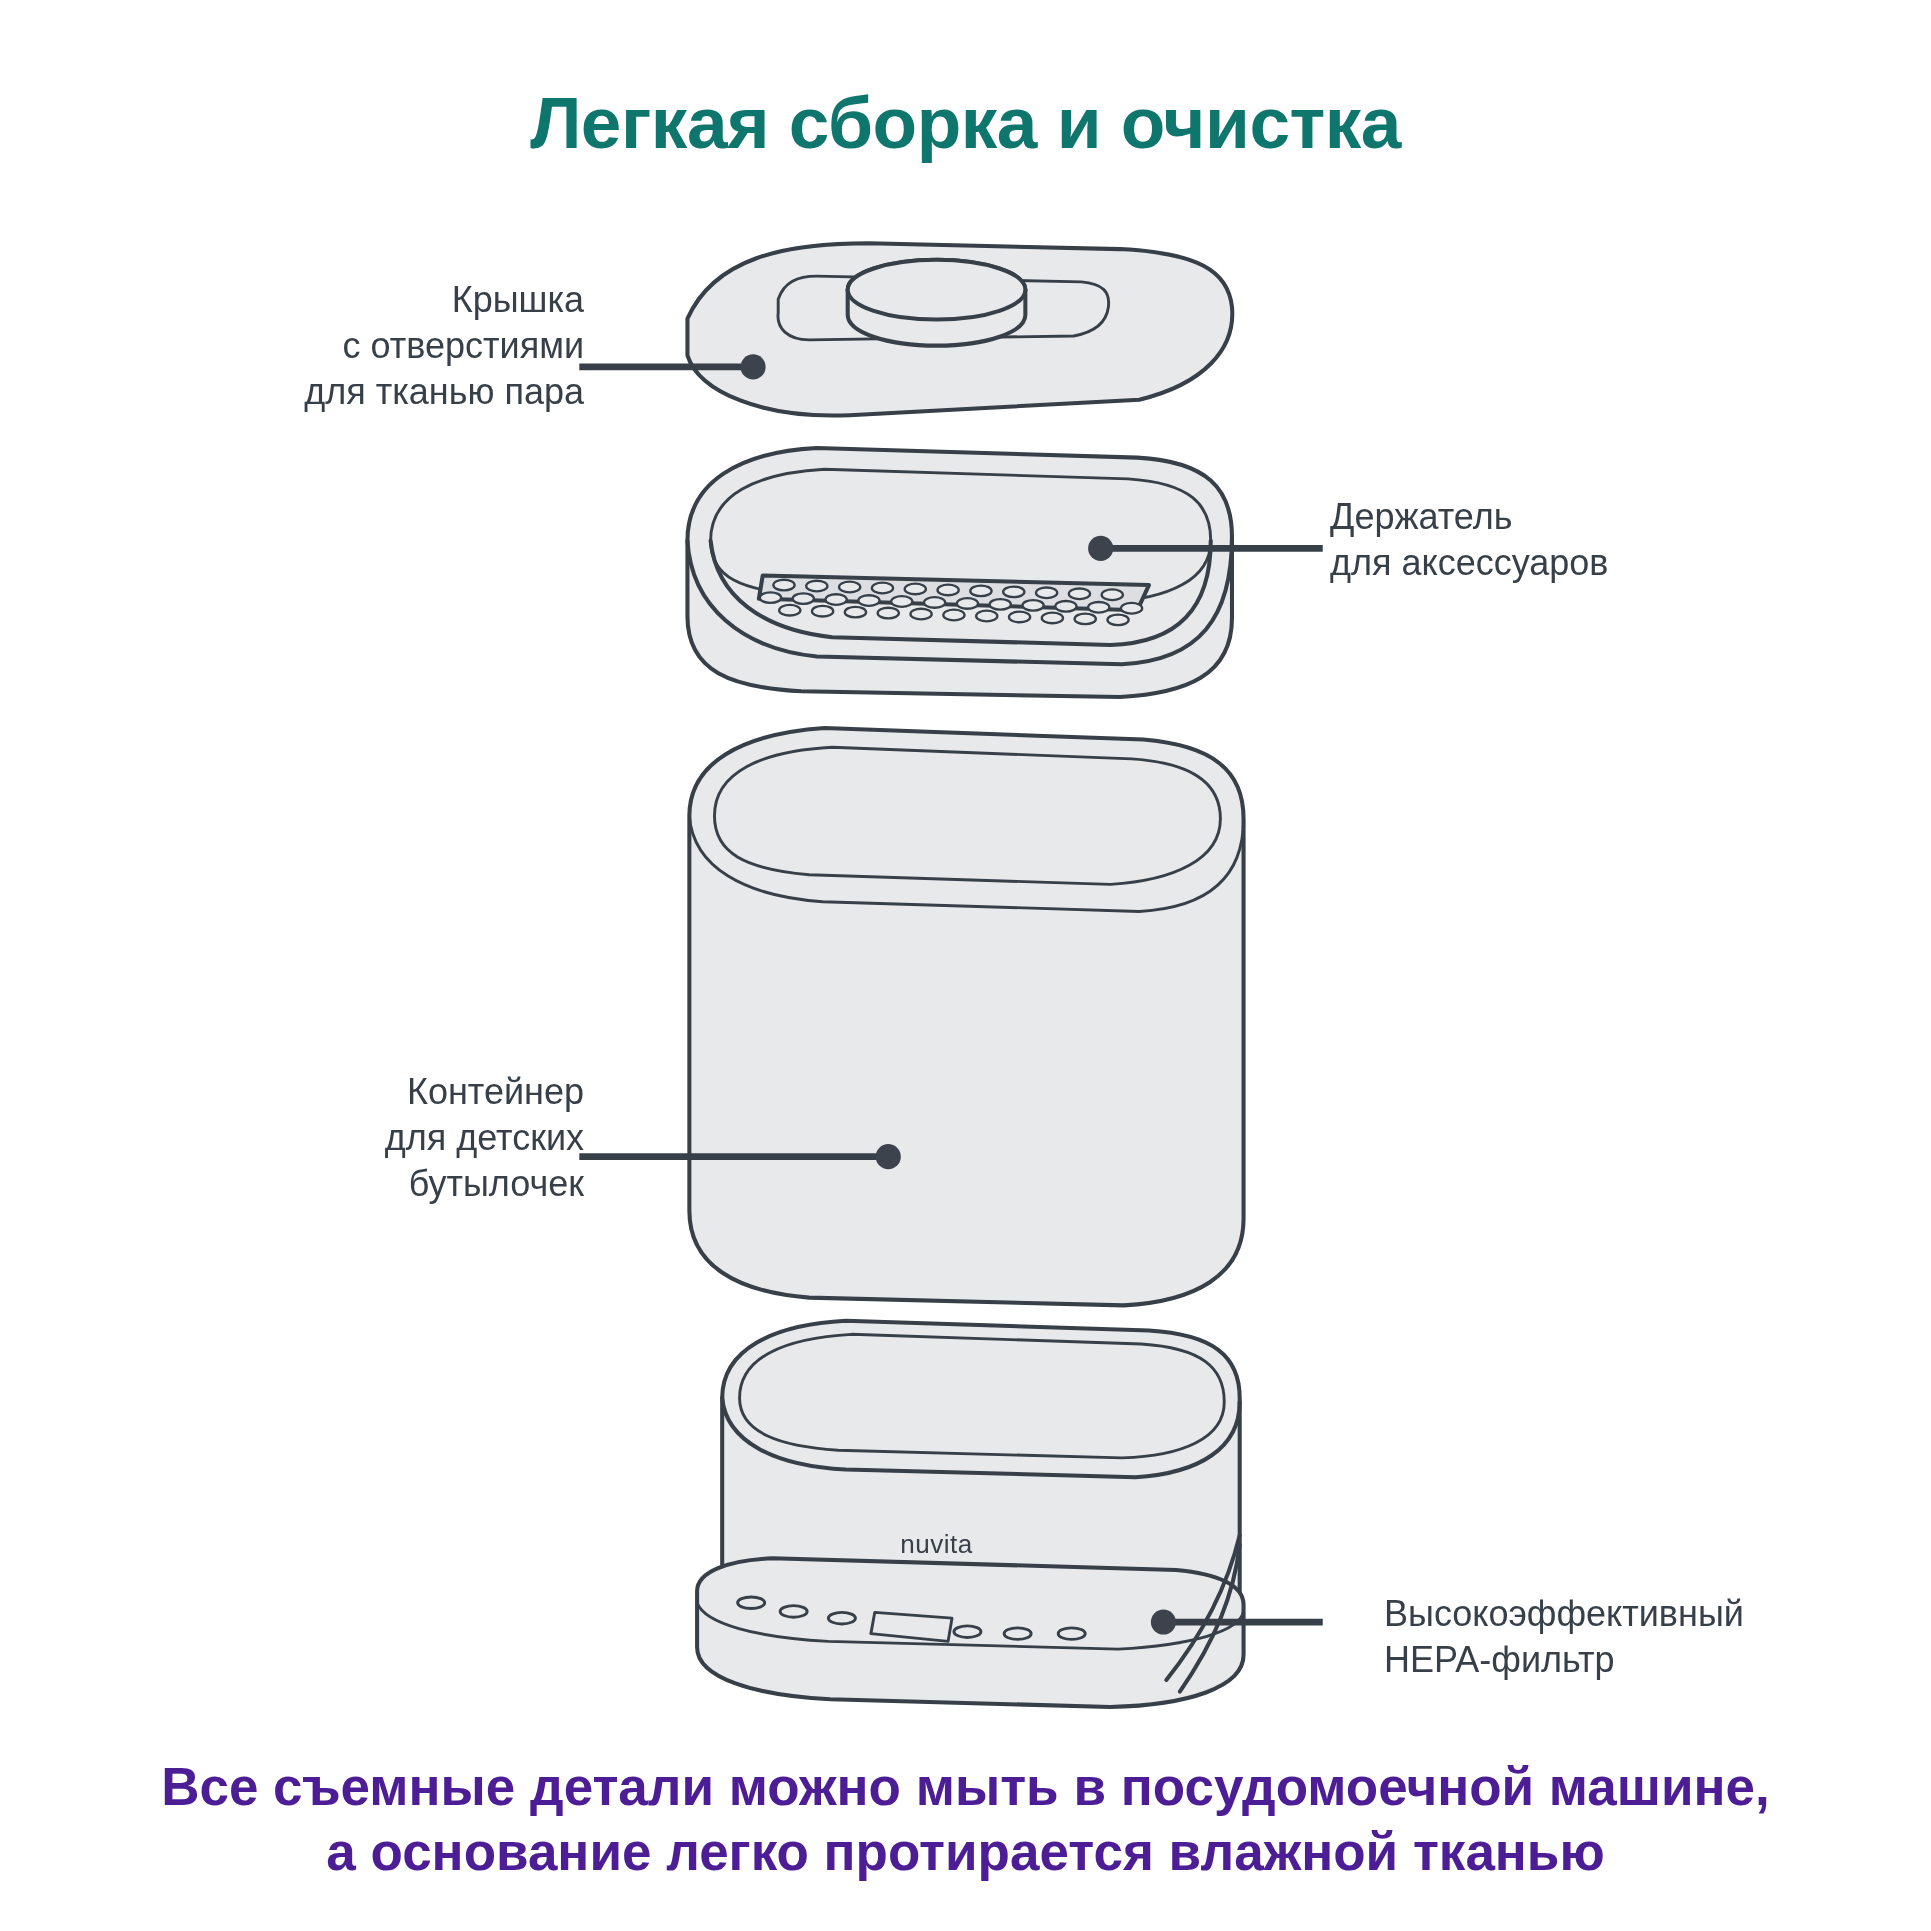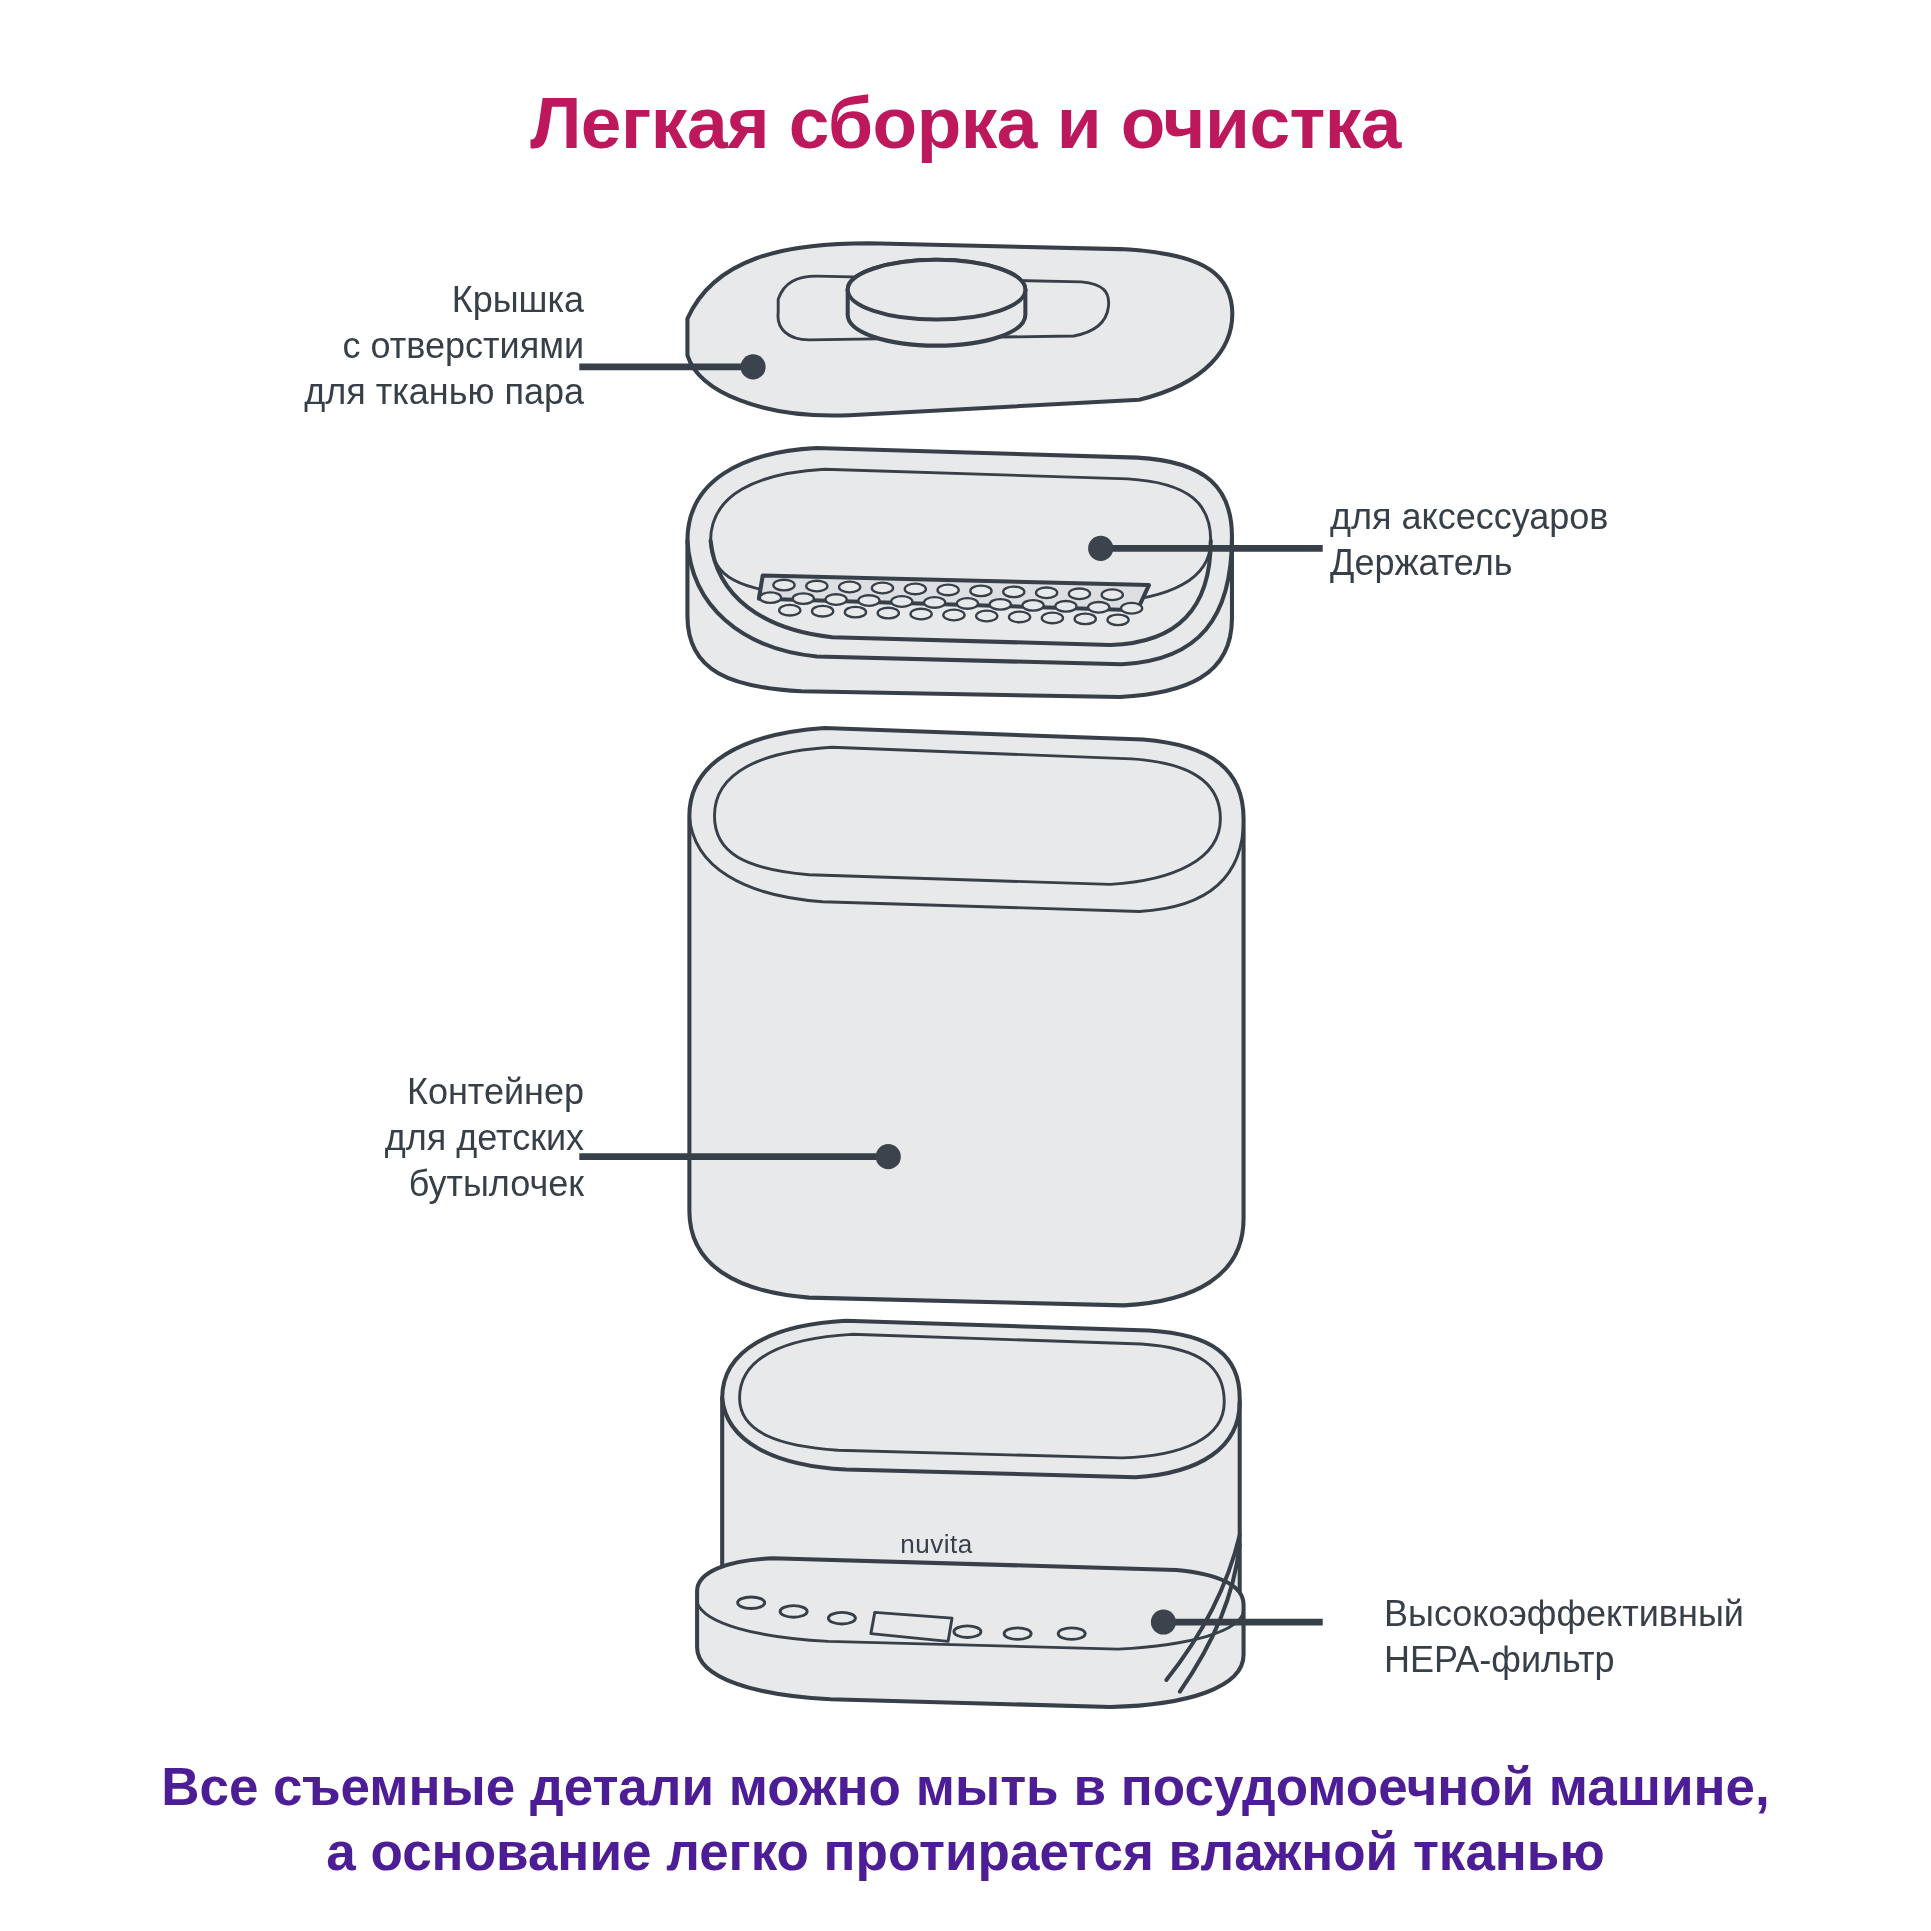--- a/index.html
+++ b/index.html
@@ -26,21 +26,21 @@
   
   .title {
     position: absolute;
     top: 85px;
     left: 0;
     width: 1931px;
     text-align: center;
     font-size: 73px;
     font-weight: 700;
     letter-spacing: -0.5px;
-    color: #be185d;
+    color: #0f766e;
     line-height: 1.05;
   }
 
   
   .caption {
     position: absolute;
     top: 1755px;
     left: 0;
     width: 1931px;
     text-align: center;
@@ -316,22 +316,22 @@
     </g>
   </svg>
 
   <div class="label right-align" id="label-lid">
     <span class="line">Крышка</span>
     <span class="line">с отверстиями</span>
     <span class="line">для тканью пара</span>
   </div>
 
   <div class="label left-align" id="label-holder">
+    <span class="line">Держатель</span>
     <span class="line">для аксессуаров</span>
-    <span class="line">Держатель</span>
   </div>
 
   <div class="label right-align" id="label-container">
     <span class="line">Контейнер</span>
     <span class="line">для детских</span>
     <span class="line">бутылочек</span>
   </div>
 
   <div class="label left-align" id="label-hepa">
     <span class="line">Высокоэффективный</span>

